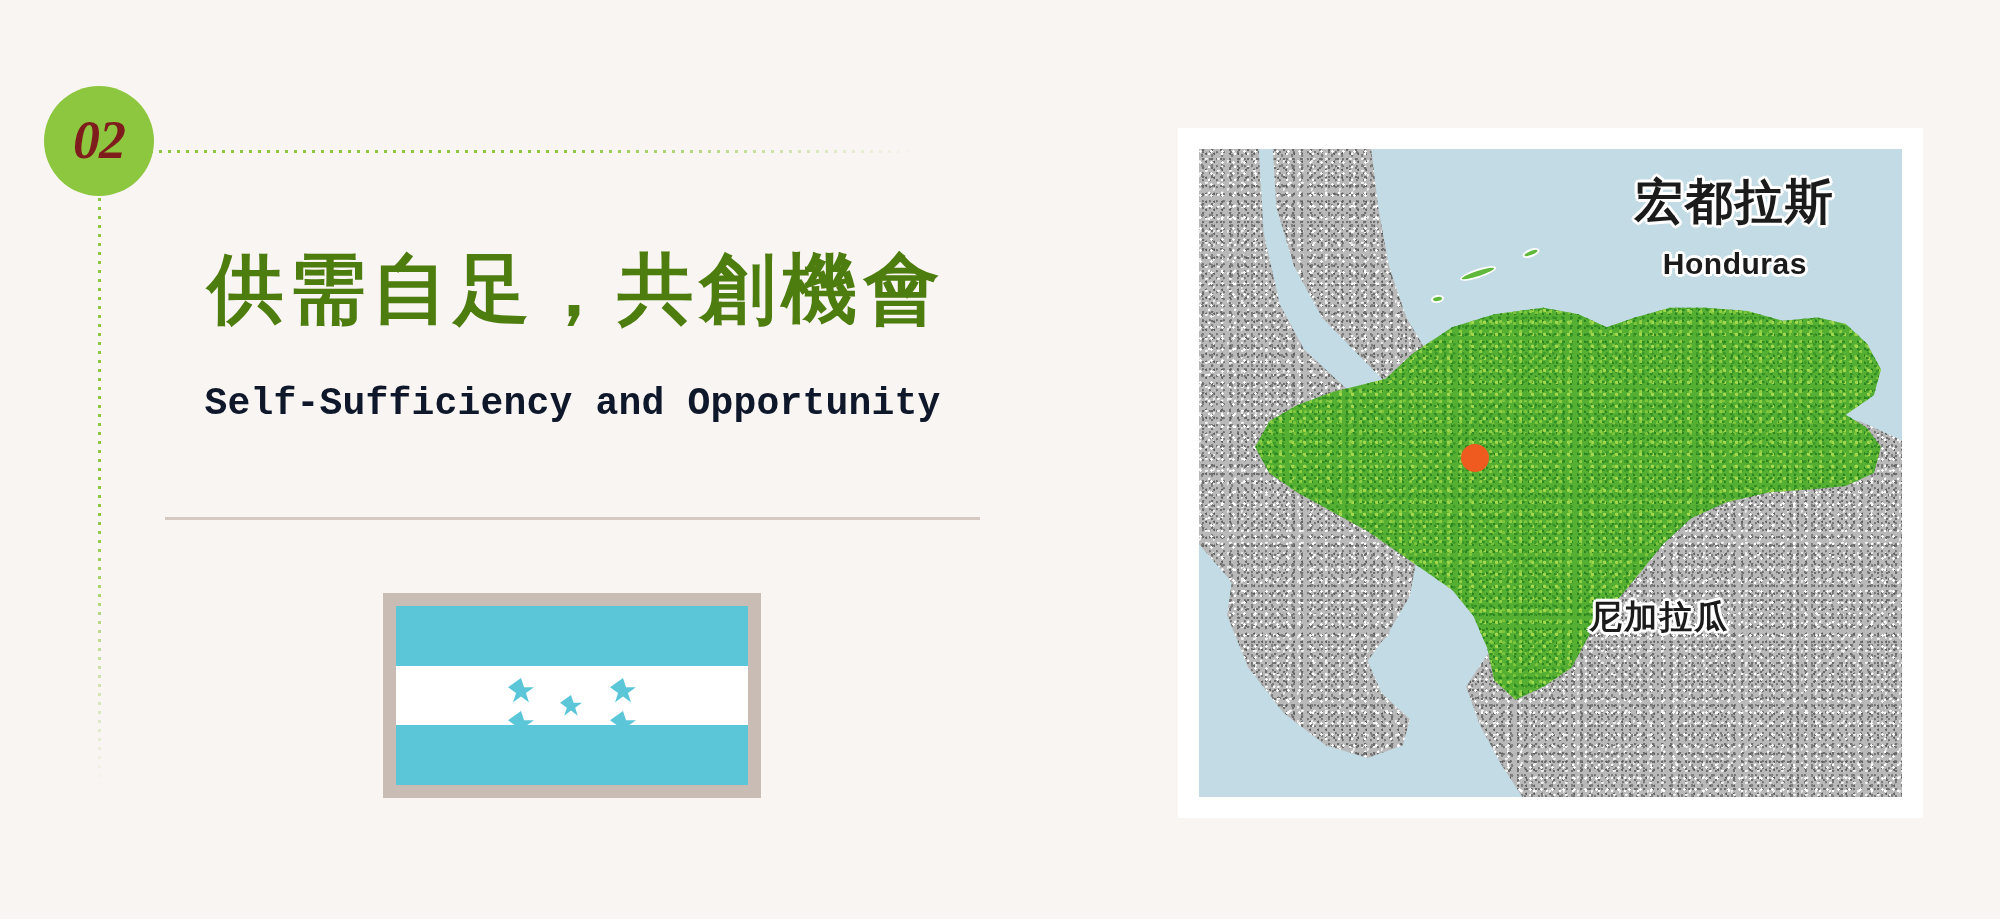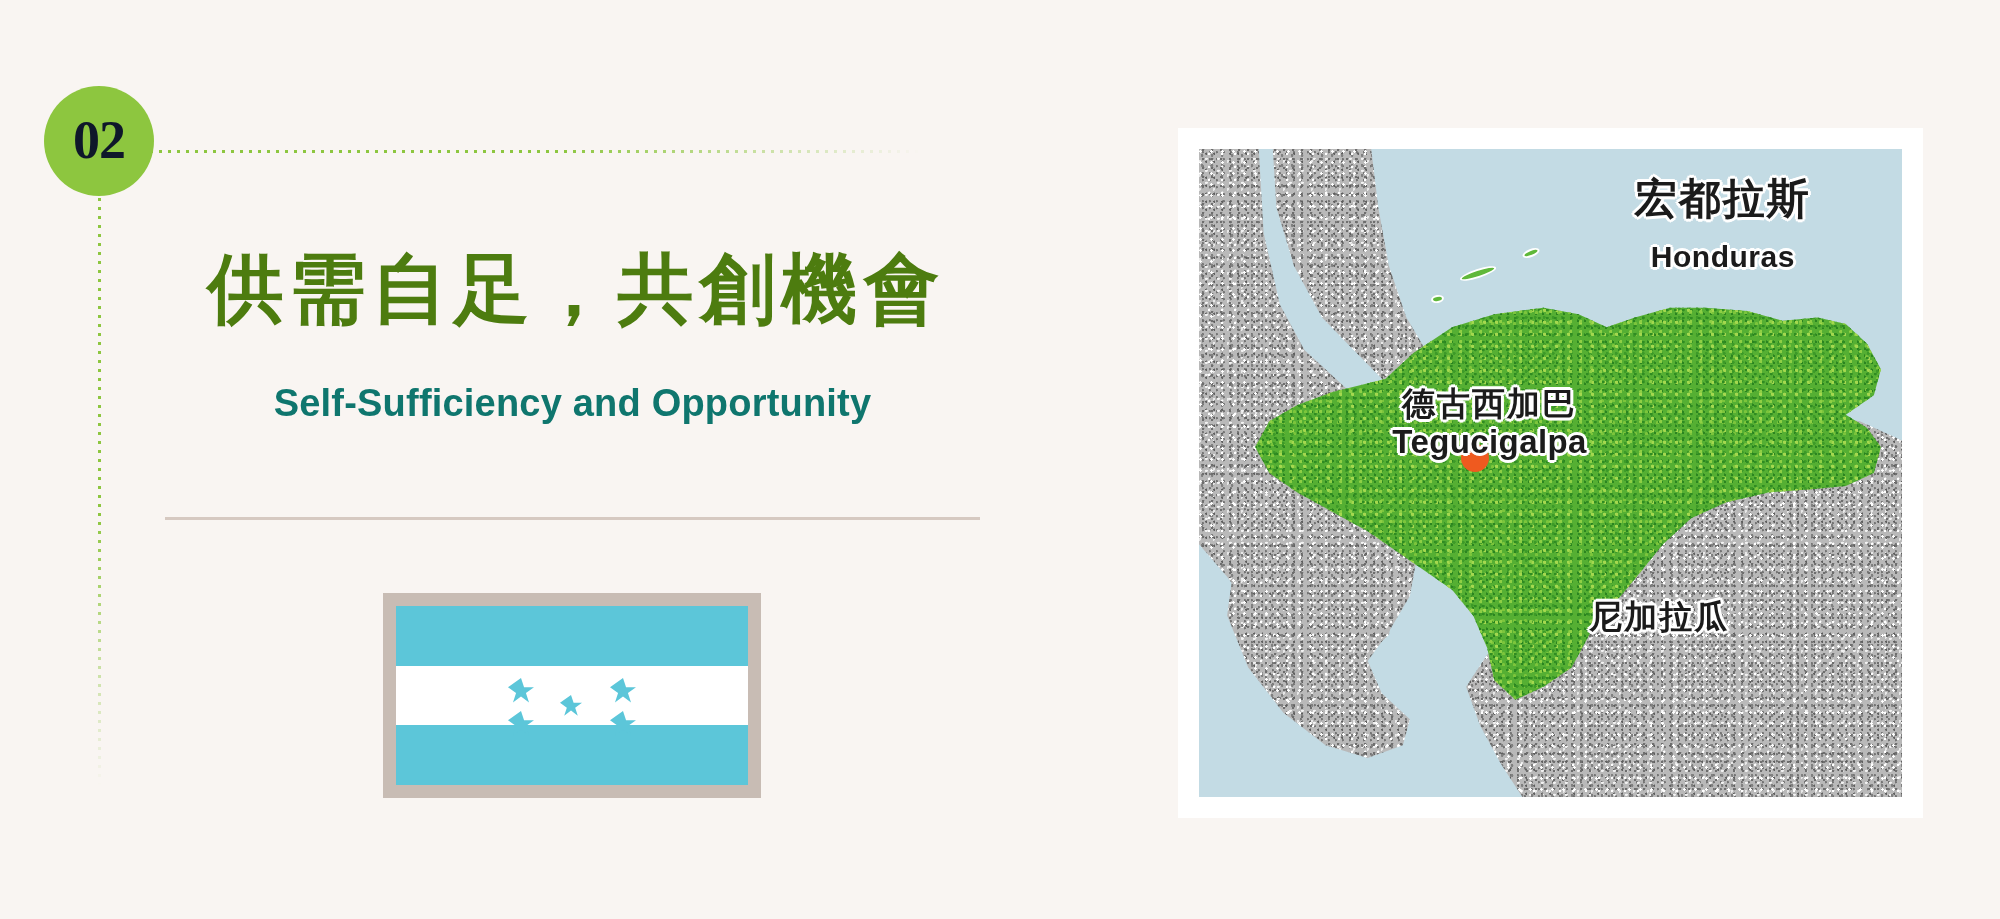--- a/index.html
+++ b/index.html
@@ -64,21 +64,22 @@
     border-radius: 50%;
     background: #8dc63f;
     display: flex;
     align-items: center;
     justify-content: center;
   }
   .number-badge .num {
     font-family: "Liberation Serif", "DejaVu Serif", serif;
     font-size: 54px;
     font-weight: 700;
-    color: #0f172a;
+    font-style: italic;
+    color: #7f1d1d;
     letter-spacing: -1px;
     line-height: 1;
     transform: translateY(-1px);
   }
 
   
   .left-col {
     position: absolute;
     left: 165px;
     top: 250px;
@@ -91,24 +92,24 @@
     line-height: 1.05;
     font-weight: 700;
     color: #4d7c0f;
     letter-spacing: 6px;
     white-space: nowrap;
     text-align: center;
     margin-left: 8px;
   }
 
   .title-en {
-    font-family: Liberation Sans, sans-serif;
+    font-family: Liberation Mono, monospace;
     font-size: 38px;
     font-weight: 700;
-    color: #0f766e;
+    color: #0f172a;
     text-align: center;
     margin-top: 52px;
     letter-spacing: 0.2px;
     white-space: nowrap;
   }
 
   .divider {
     position: absolute;
     left: 165px;
     top: 517px;
@@ -259,21 +260,21 @@
     color: #1b1b1b;
     font-weight: 700;
     text-shadow:
        2px  0 #fff, -2px  0 #fff, 0  2px #fff, 0 -2px #fff,
        2px  2px #fff, -2px  2px #fff, 2px -2px #fff, -2px -2px #fff,
        3px  0 #fff, -3px  0 #fff, 0  3px #fff, 0 -3px #fff;
     white-space: nowrap;
     line-height: 1.12;
   }
   .map-label.country-hn { left: 62%; top: 4%; text-align: center; }
-  .map-label.country-hn .cn { font-size: 42px; letter-spacing: 2px; }
+  .map-label.country-hn .cn { font-size: 48px; letter-spacing: 2px; }
   .map-label.country-hn .en { font-size: 30px; letter-spacing: 0.5px; margin-top: 18px; }
 
   .map-label.city { left: 27.5%; top: 36.5%; text-align: center; }
   .map-label.city .cn { font-size: 33px; letter-spacing: 2px; }
   .map-label.city .en { font-size: 33px; letter-spacing: 0.4px; margin-top: 2px; }
 
   .map-label.country-ni { left: 55.5%; top: 69.5%; }
   .map-label.country-ni .cn { font-size: 33px; letter-spacing: 2px; }
 </style>
 </head>
@@ -323,24 +324,20 @@
       <div class="isle i2"></div>
       <div class="isle i3"></div>
 
       <div class="capital-dot"></div>
 
       <div class="map-label country-hn">
         <div class="cn">宏都拉斯</div>
         <div class="en">Honduras</div>
       </div>
 
-      <div class="map-label city">
-        <div class="cn">德古西加巴</div>
-        <div class="en">Tegucigalpa</div>
-      </div>
 
       <div class="map-label country-ni">
         <div class="cn">尼加拉瓜</div>
       </div>
 
     </div>
   </div>
 
 </div>
 

